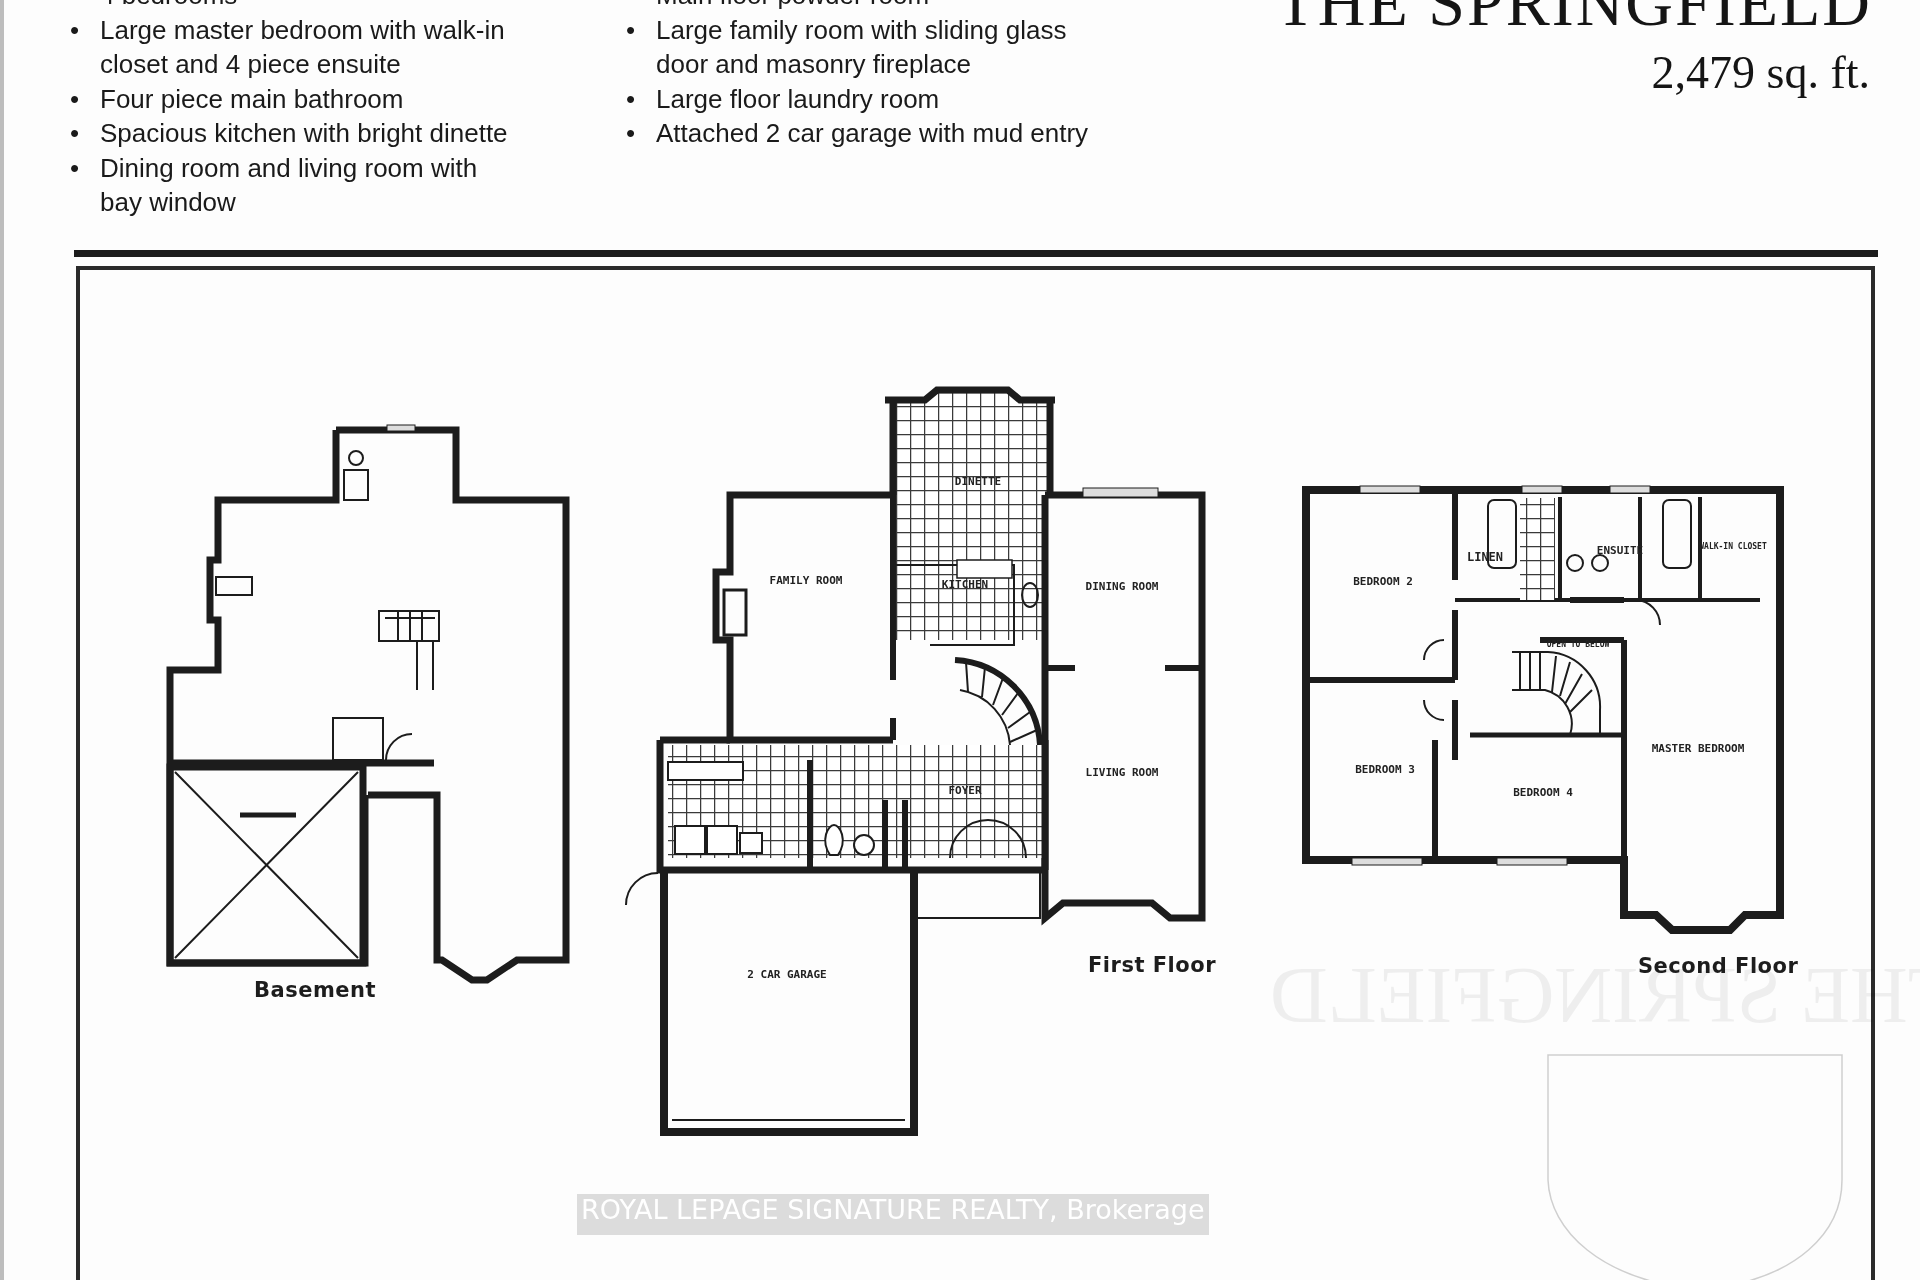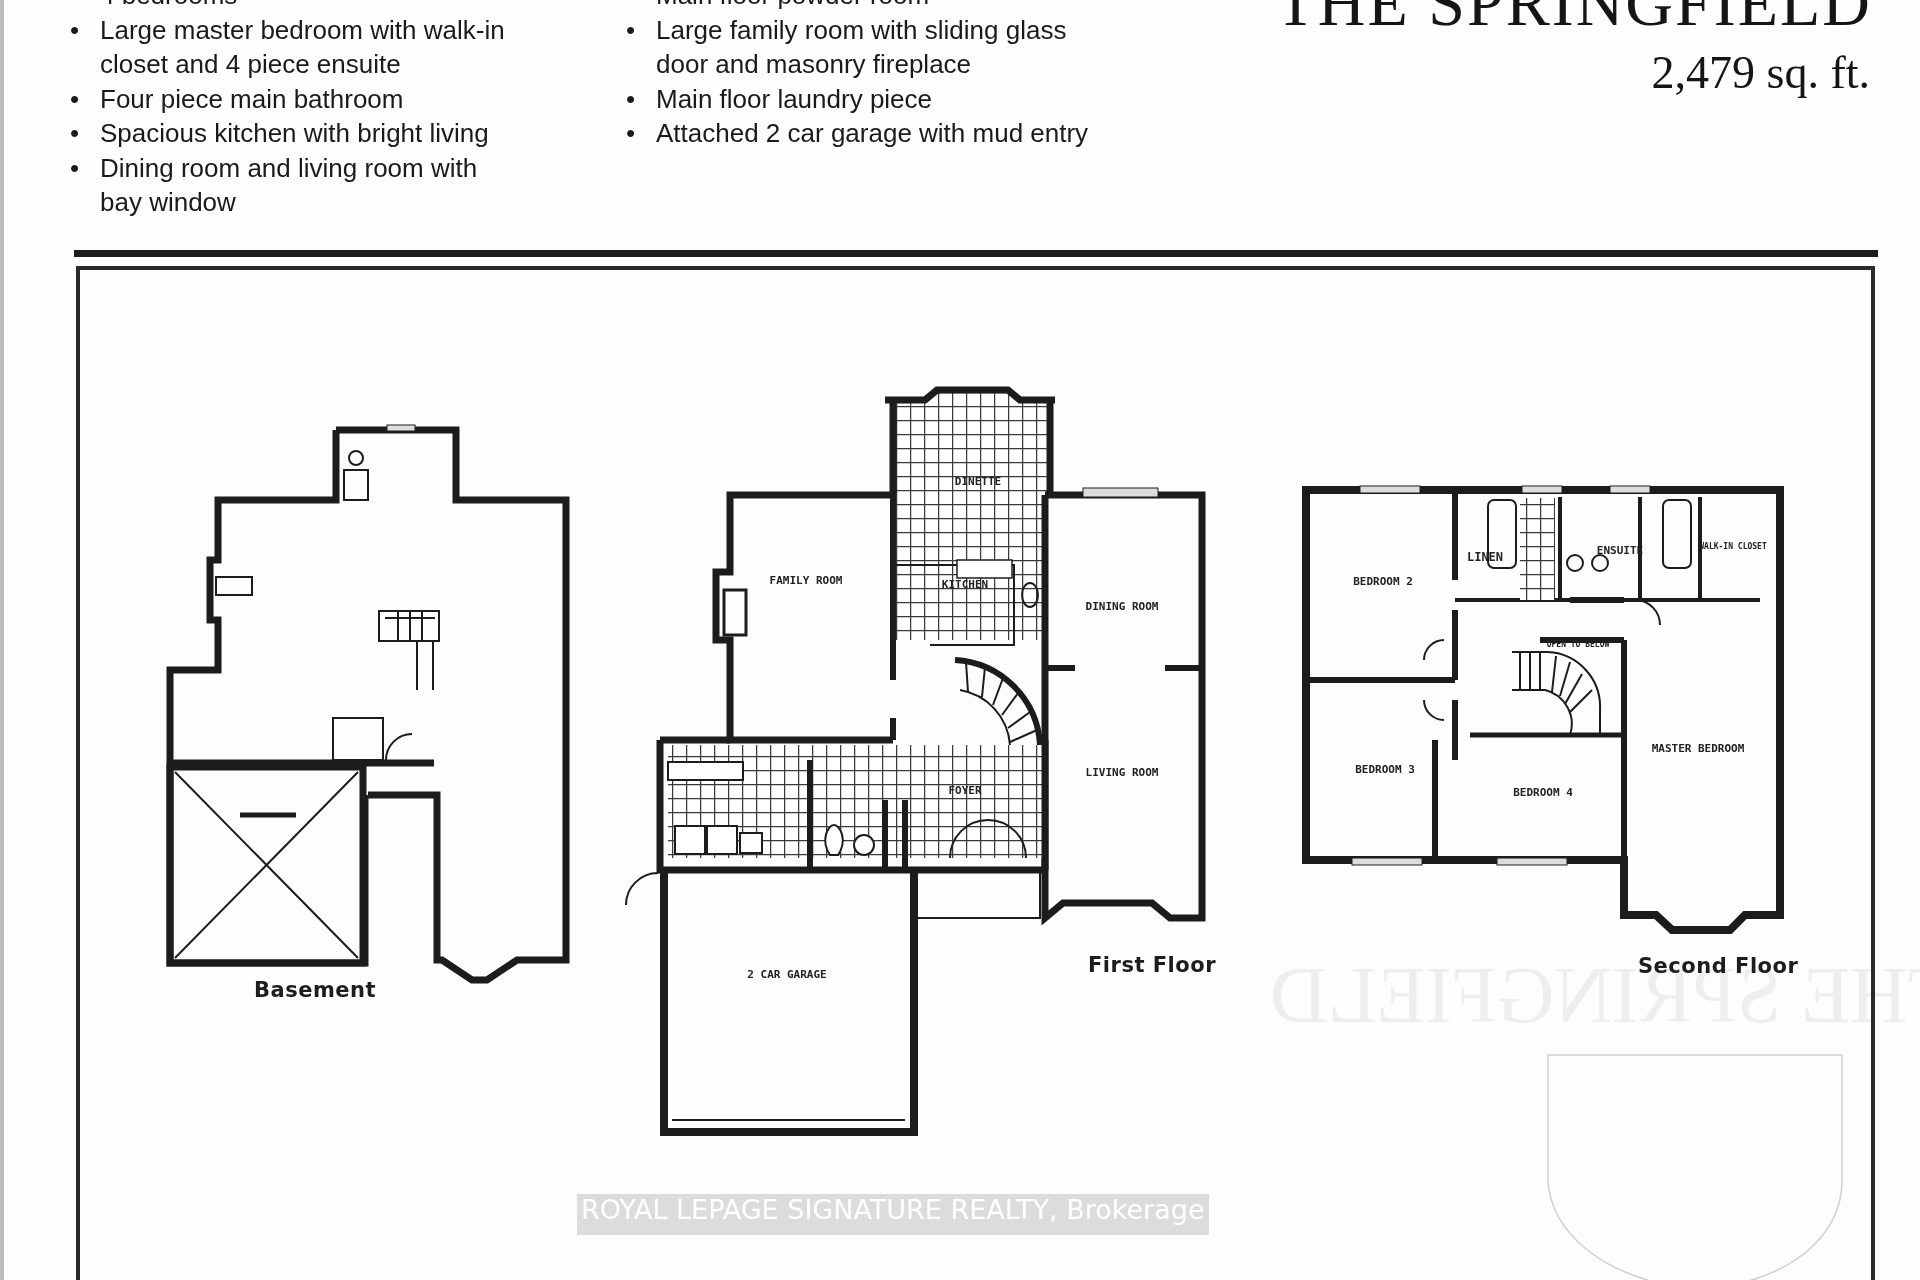--- a/index.html
+++ b/index.html
@@ -30,29 +30,29 @@
 </head>
 <body>
 
 <div class="left-edge"></div>
 
 <ul class="features col1">
   <li>4 bedrooms</li>
   <li>Large master bedroom with walk-in
 closet and 4 piece ensuite</li>
   <li>Four piece main bathroom</li>
-  <li>Spacious kitchen with bright living</li>
+  <li>Spacious kitchen with bright dinette</li>
   <li>Dining room and living room with
 bay window</li>
 </ul>
 <ul class="features col2">
   <li>Main floor powder room</li>
   <li>Large family room with sliding glass
 door and masonry fireplace</li>
-  <li>Main floor laundry piece</li>
+  <li>Large floor laundry room</li>
   <li>Attached 2 car garage with mud entry</li>
 </ul>
 
 <div class="title">THE SPRINGFIELD</div>
 <div class="sqft">2,479 sq. ft.</div>
 
 <div class="rule"></div>
 <div class="frame"></div>
 
 <div class="ghost" style="left:1270px;top:950px;">THE SPRINGFIELD</div>
@@ -151,21 +151,21 @@
   <path d="M1548 1055 H1842 V1180 C1842 1230 1800 1280 1700 1290 C1600 1280 1550 1230 1548 1180 Z" fill="none" stroke="#cfcfcf" stroke-width="1.5"></path>
 </svg>
 
 <div class="floor-label" style="left:254px;top:978px;">Basement</div>
 <div class="floor-label" style="left:1088px;top:953px;">First Floor</div>
 <div class="floor-label" style="left:1638px;top:954px;">Second Floor</div>
 
 <div class="room-label" style="left:806px;top:574px;">FAMILY ROOM</div>
 <div class="room-label" style="left:978px;top:475px;">DINETTE</div>
 <div class="room-label" style="left:965px;top:578px;">KITCHEN</div>
-<div class="room-label" style="left:1122px;top:600px;">DINING ROOM</div>
+<div class="room-label" style="left:1122px;top:580px;">DINING ROOM</div>
 <div class="room-label" style="left:1122px;top:766px;">LIVING ROOM</div>
 <div class="room-label" style="left:965px;top:784px;">FOYER</div>
 <div class="room-label" style="left:787px;top:968px;">2 CAR GARAGE</div>
 
 <div class="room-label" style="left:1383px;top:575px;">BEDROOM 2</div>
 <div class="room-label" style="left:1375px;top:763px;padding-left:20px;">BEDROOM 3</div>
 <div class="room-label" style="left:1543px;top:786px;">BEDROOM 4</div>
 <div class="room-label" style="left:1698px;top:742px;">MASTER BEDROOM</div>
 <div class="room-label" style="left:1620px;top:544px;">ENSUITE</div>
 <div class="room-label" style="left:1730px;top:540px;font-size:8px;padding-left:6px;">WALK-IN CLOSET</div>

